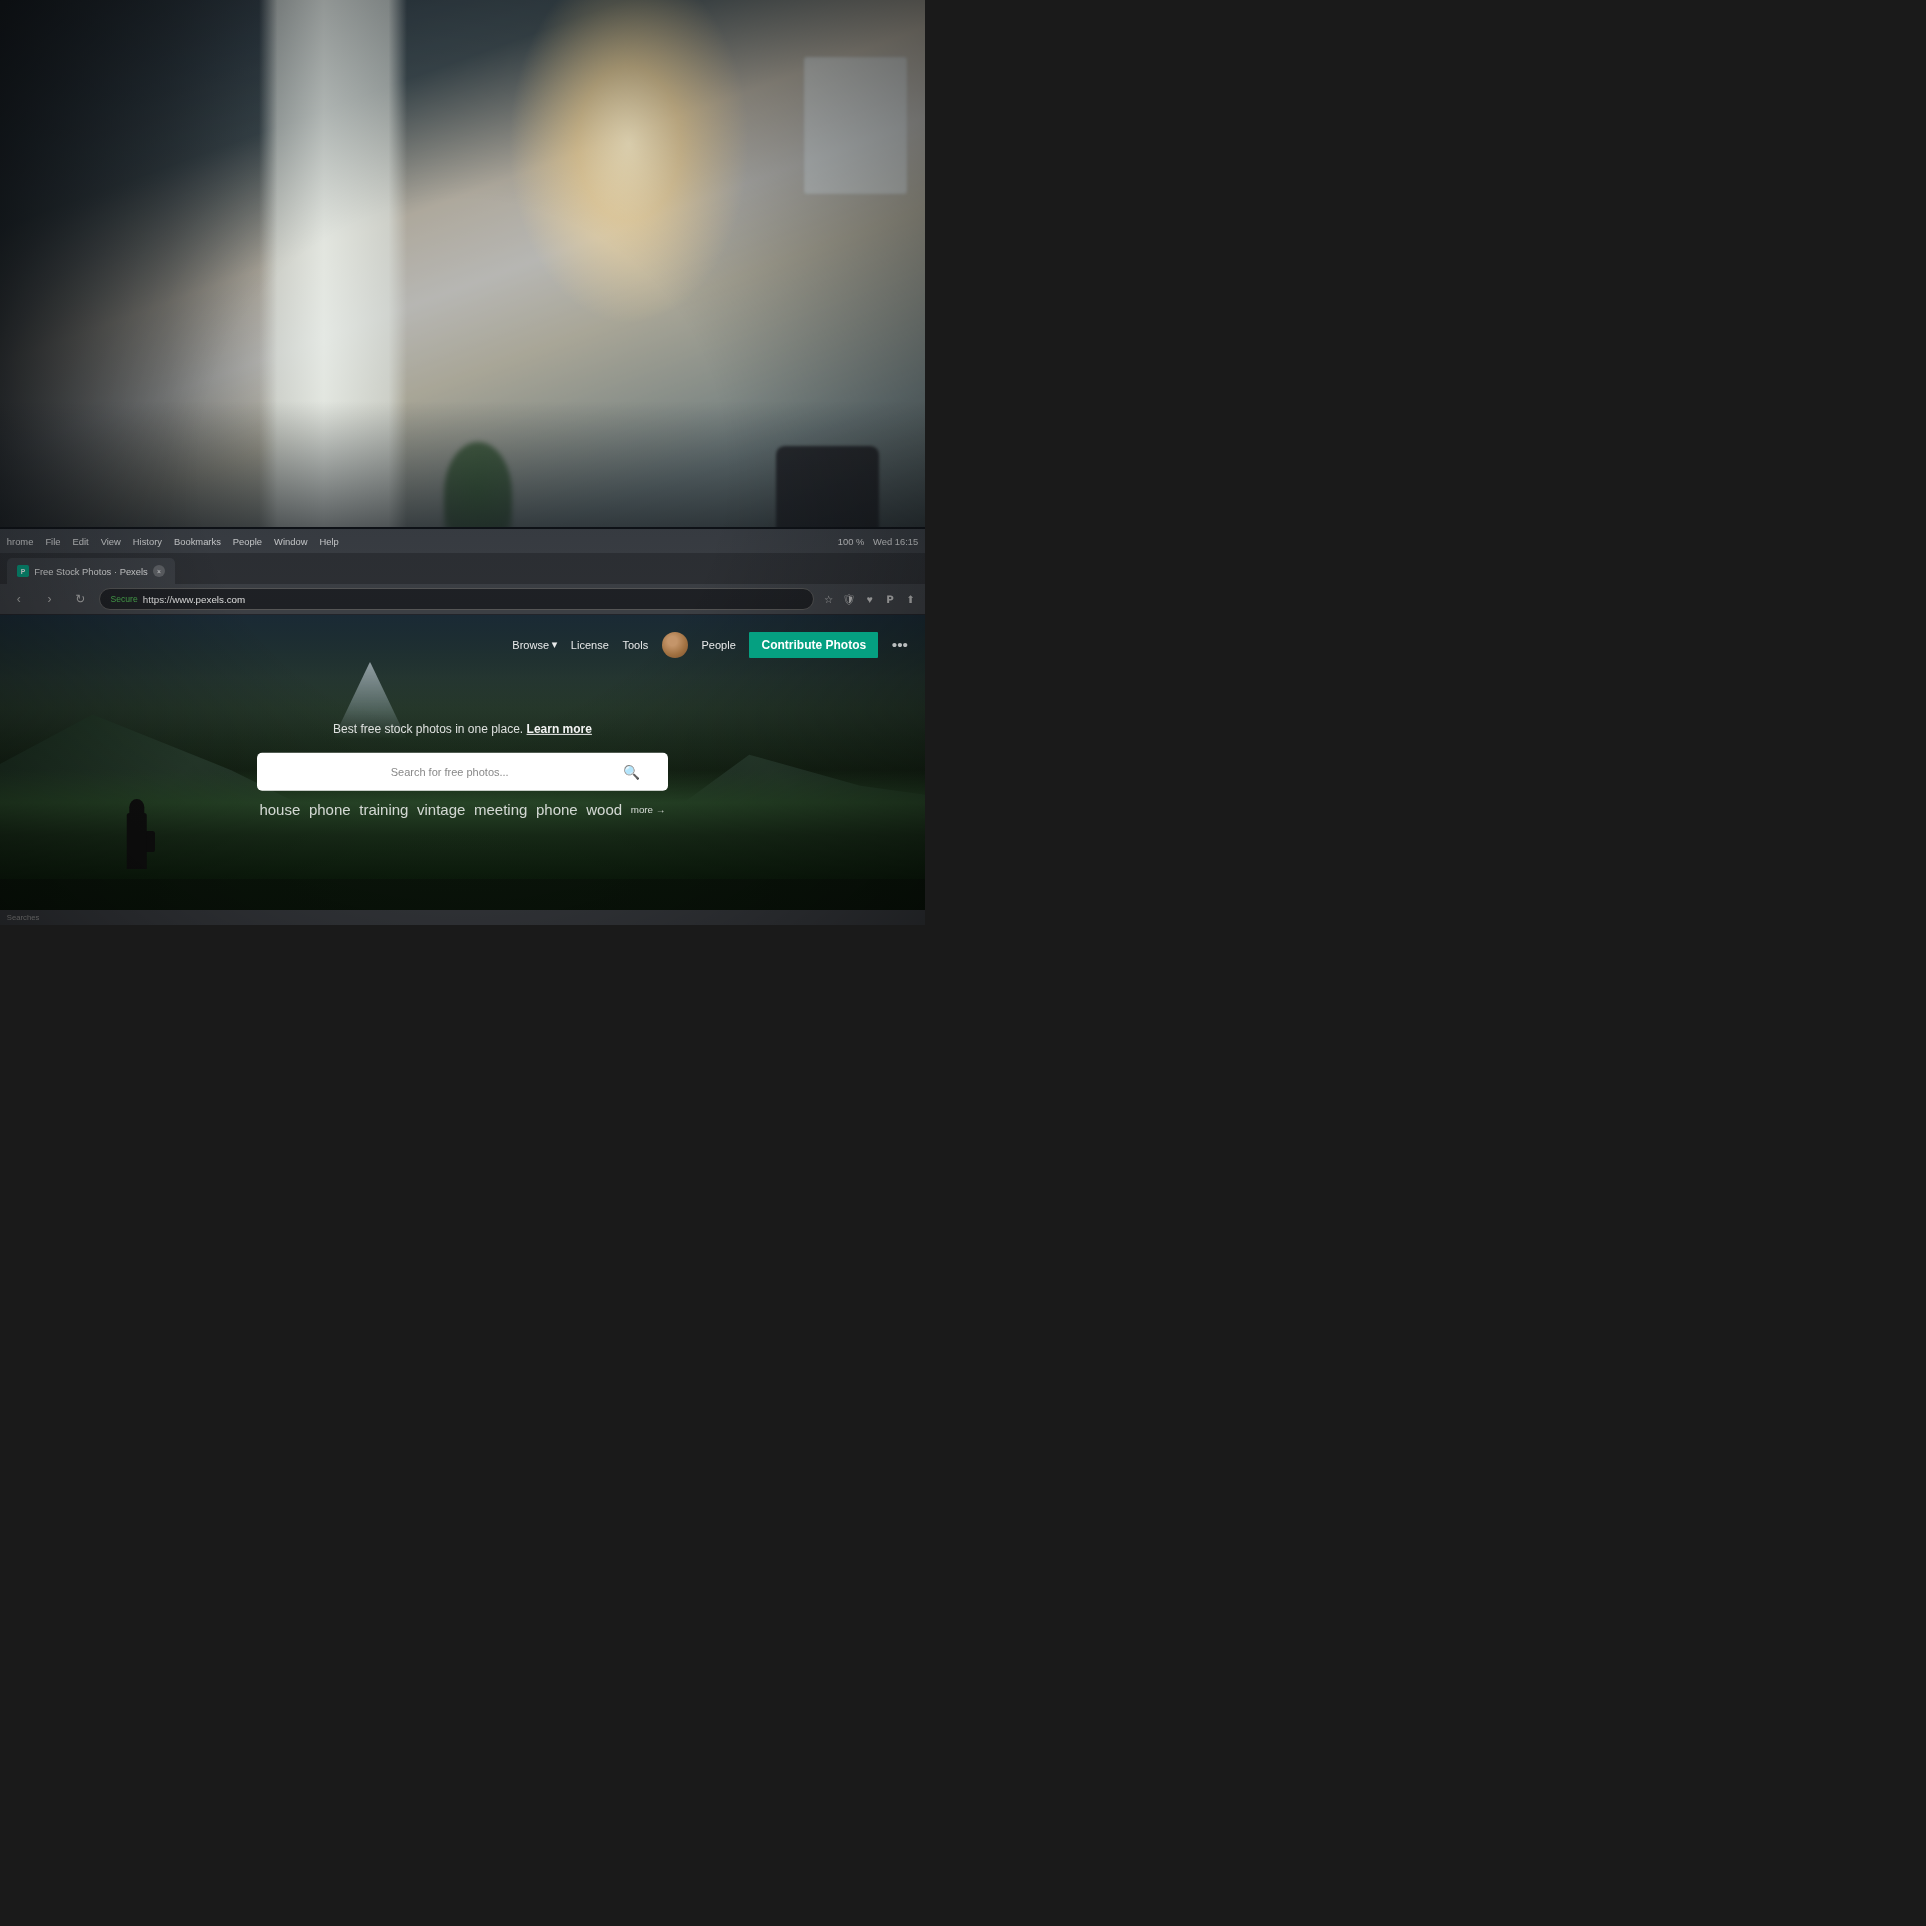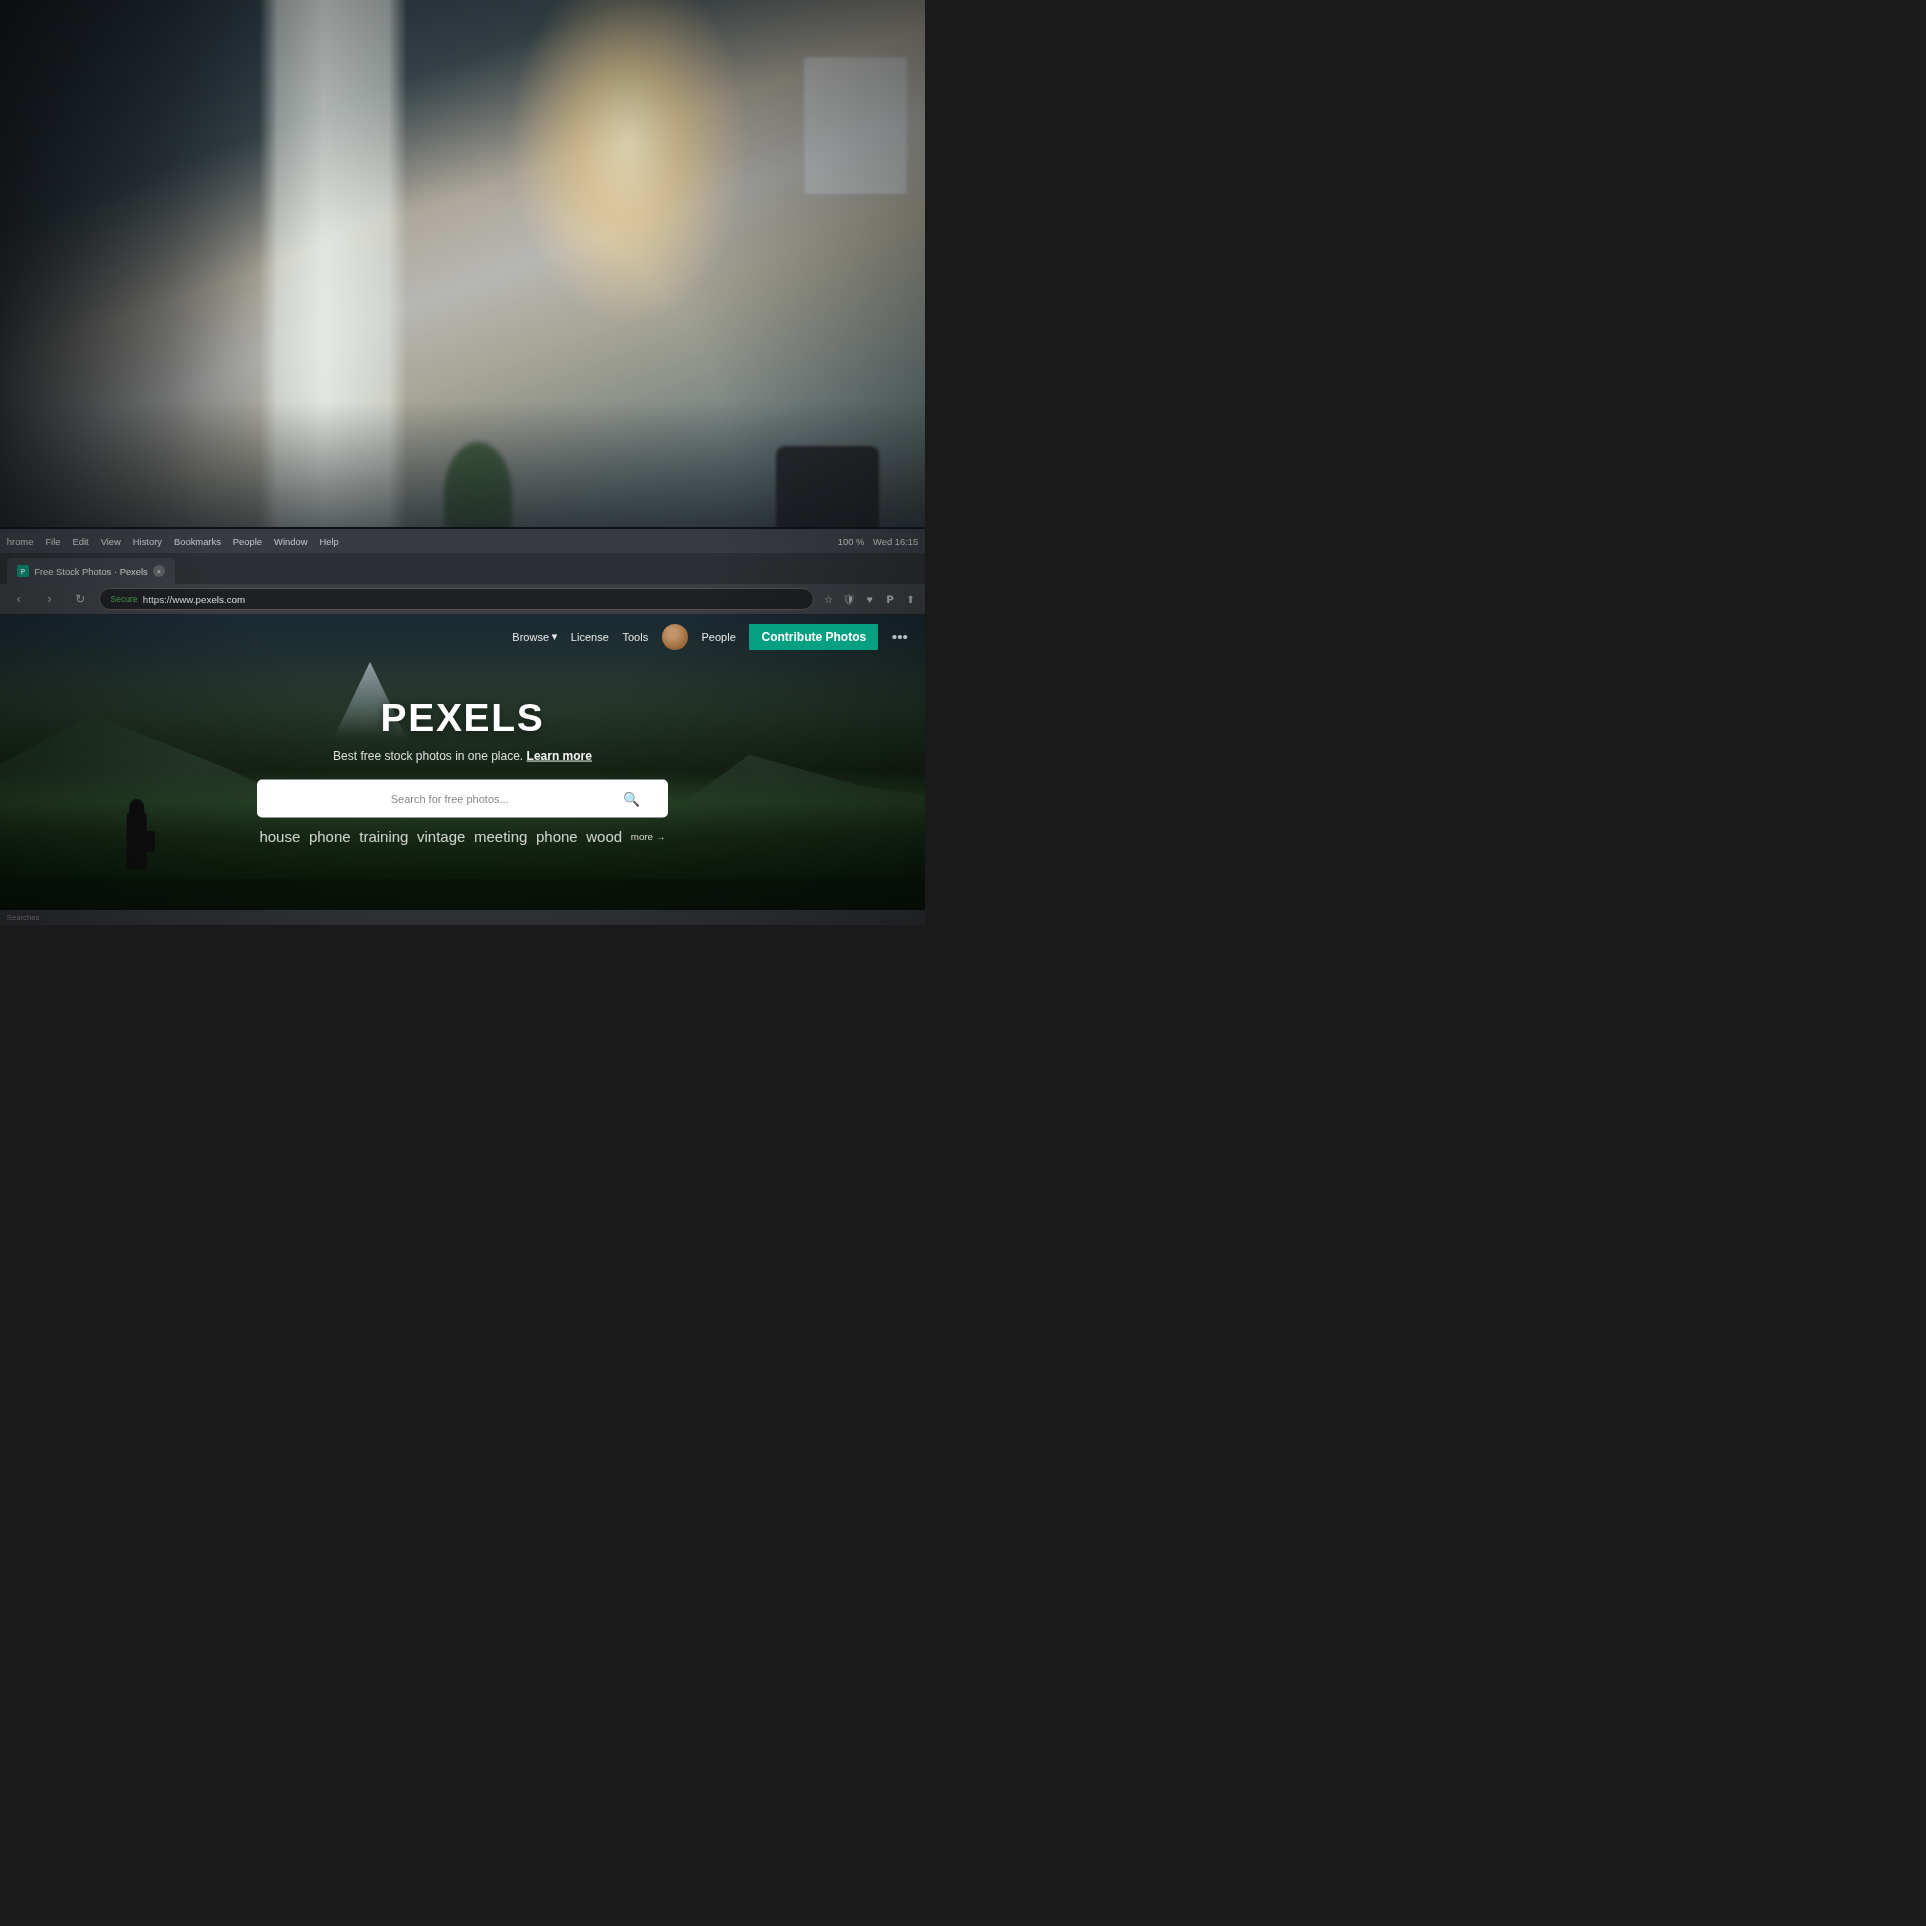--- a/index.html
+++ b/index.html
@@ -338,21 +338,21 @@
       left: calc(50% + 6.8px);
       width: 12px;
       height: 21.4px;
       background: #111;
       border-radius: 2.6px;
     }
 
     
     .pexels-nav {
       position: absolute;
-      top: 0; left: 0; right: 0;
+      top: 8px; left: 0; right: 0;
       height: 43px;
       display: flex;
       align-items: center;
       padding: 12px 17px;
       background: transparent;
       z-index: 10;
     }
 
     .pexels-nav-links {
       margin-left: auto;
@@ -628,21 +628,20 @@
           <div class="nav-avatar">
             <div class="nav-avatar-img"></div>
           </div>
           <span class="nav-link">People</span>
           <button class="nav-contribute-btn">Contribute Photos</button>
           <div class="nav-more-btn">•••</div>
         </div>
       </div>
 
       <div class="hero-text-content">
-        <h1 class="hero-title">PEXELS</h1>
         <p class="hero-subtitle">
           <span>Best free stock photos in one place.</span>
           <a href="#">Learn more</a>
         </p>
 
         <div class="search-box">
           <span class="search-input-fake">Search for free photos...</span>
           <span class="search-icon-btn">🔍</span>
         </div>
 

